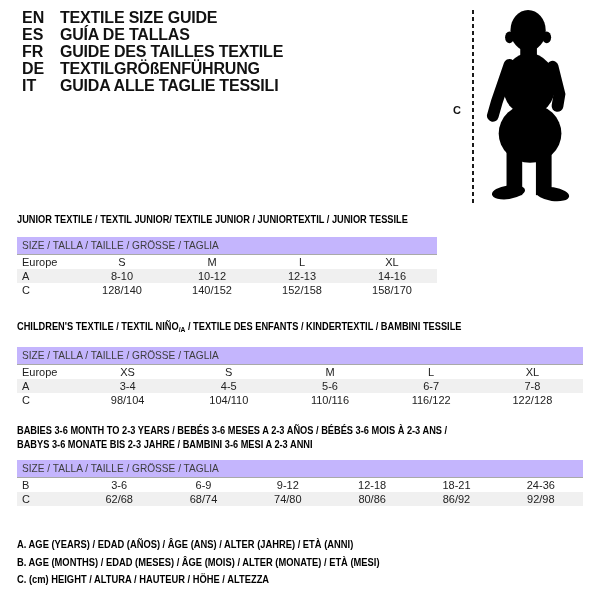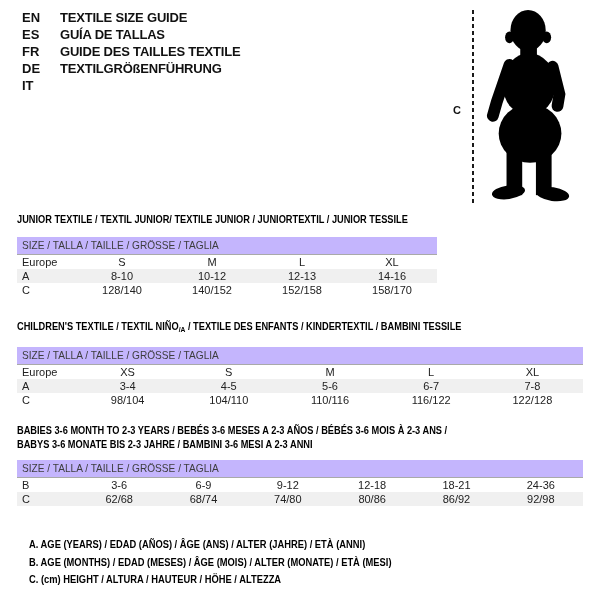--- a/index.html
+++ b/index.html
@@ -2,21 +2,21 @@
 <html><head>
 <meta charset="utf-8">
 <style>
   html,body{margin:0;padding:0;}
   .page{
     position:relative;width:600px;height:600px;background:#ffffff;overflow:hidden;
     font-family:"Liberation Sans", sans-serif;color:#1a1a1a;
   }
   
   .lang-list{position:absolute;left:22px;top:9px;}
-  .lang-row{display:flex;line-height:17px;font-size:13px;font-weight:bold;color:#111;}
+  .lang-row{display:flex;line-height:17px;font-size:16px;font-weight:bold;color:#111;}
   .lang-code{width:38px;flex:0 0 38px;}
   .lang-title{white-space:nowrap;letter-spacing:-0.2px;}
   
   .figure{position:absolute;left:0;top:0;}
   .dash-line{
     position:absolute;left:472px;top:10px;width:2px;height:196px;
     background:repeating-linear-gradient(to bottom,#1a1a1a 0 4px,transparent 4px 7px);
   }
   .measure-label{position:absolute;left:453px;top:104px;font-size:11px;font-weight:600;color:#111;}
   .silhouette{position:absolute;left:485px;top:6px;}
@@ -38,21 +38,21 @@
   }
   table.size-grid{width:100%;border-collapse:collapse;table-layout:fixed;}
   table.size-grid td{
     height:14px;padding:0;font-size:11px;color:#222;text-align:center;
     white-space:nowrap;overflow:hidden;
   }
   table.size-grid td.lbl{width:55px;text-align:left;padding-left:5px;}
   table.size-grid tr.shade{background:#f0f0f0;}
   
   .footnotes{position:absolute;left:17px;top:536px;}
-  .footnote{font-size:11px;font-weight:bold;color:#000;line-height:17.5px;white-space:nowrap;margin-left:12px;}
+  .footnote{font-size:11px;font-weight:bold;color:#000;line-height:17.5px;white-space:nowrap;}
   .footnote .cond{transform:scaleX(0.85);}
 </style>
 </head>
 <body>
 
 <div class="page">
 
   <div class="lang-list">
       <div class="lang-row">
         <span class="lang-code">EN</span>
@@ -65,20 +65,21 @@
       <div class="lang-row">
         <span class="lang-code">FR</span>
         <span class="lang-title">GUIDE DES TAILLES TEXTILE</span>
       </div>
       <div class="lang-row">
         <span class="lang-code">DE</span>
         <span class="lang-title">TEXTILGRÖßENFÜHRUNG</span>
       </div>
       <div class="lang-row">
         <span class="lang-code">IT</span>
+        <span class="lang-title">GUIDA ALLE TAGLIE TESSILI</span>
       </div>
     </div>
 
   <div class="figure">
     <div class="dash-line"></div>
     <div class="measure-label">C</div>
     <svg class="silhouette" width="95" height="196" viewBox="0 0 95 200" aria-hidden="true">
       <g fill="#000000">
         <ellipse cx="43" cy="25" rx="18" ry="21"></ellipse>
         <ellipse cx="24" cy="32" rx="4.5" ry="6"></ellipse>

